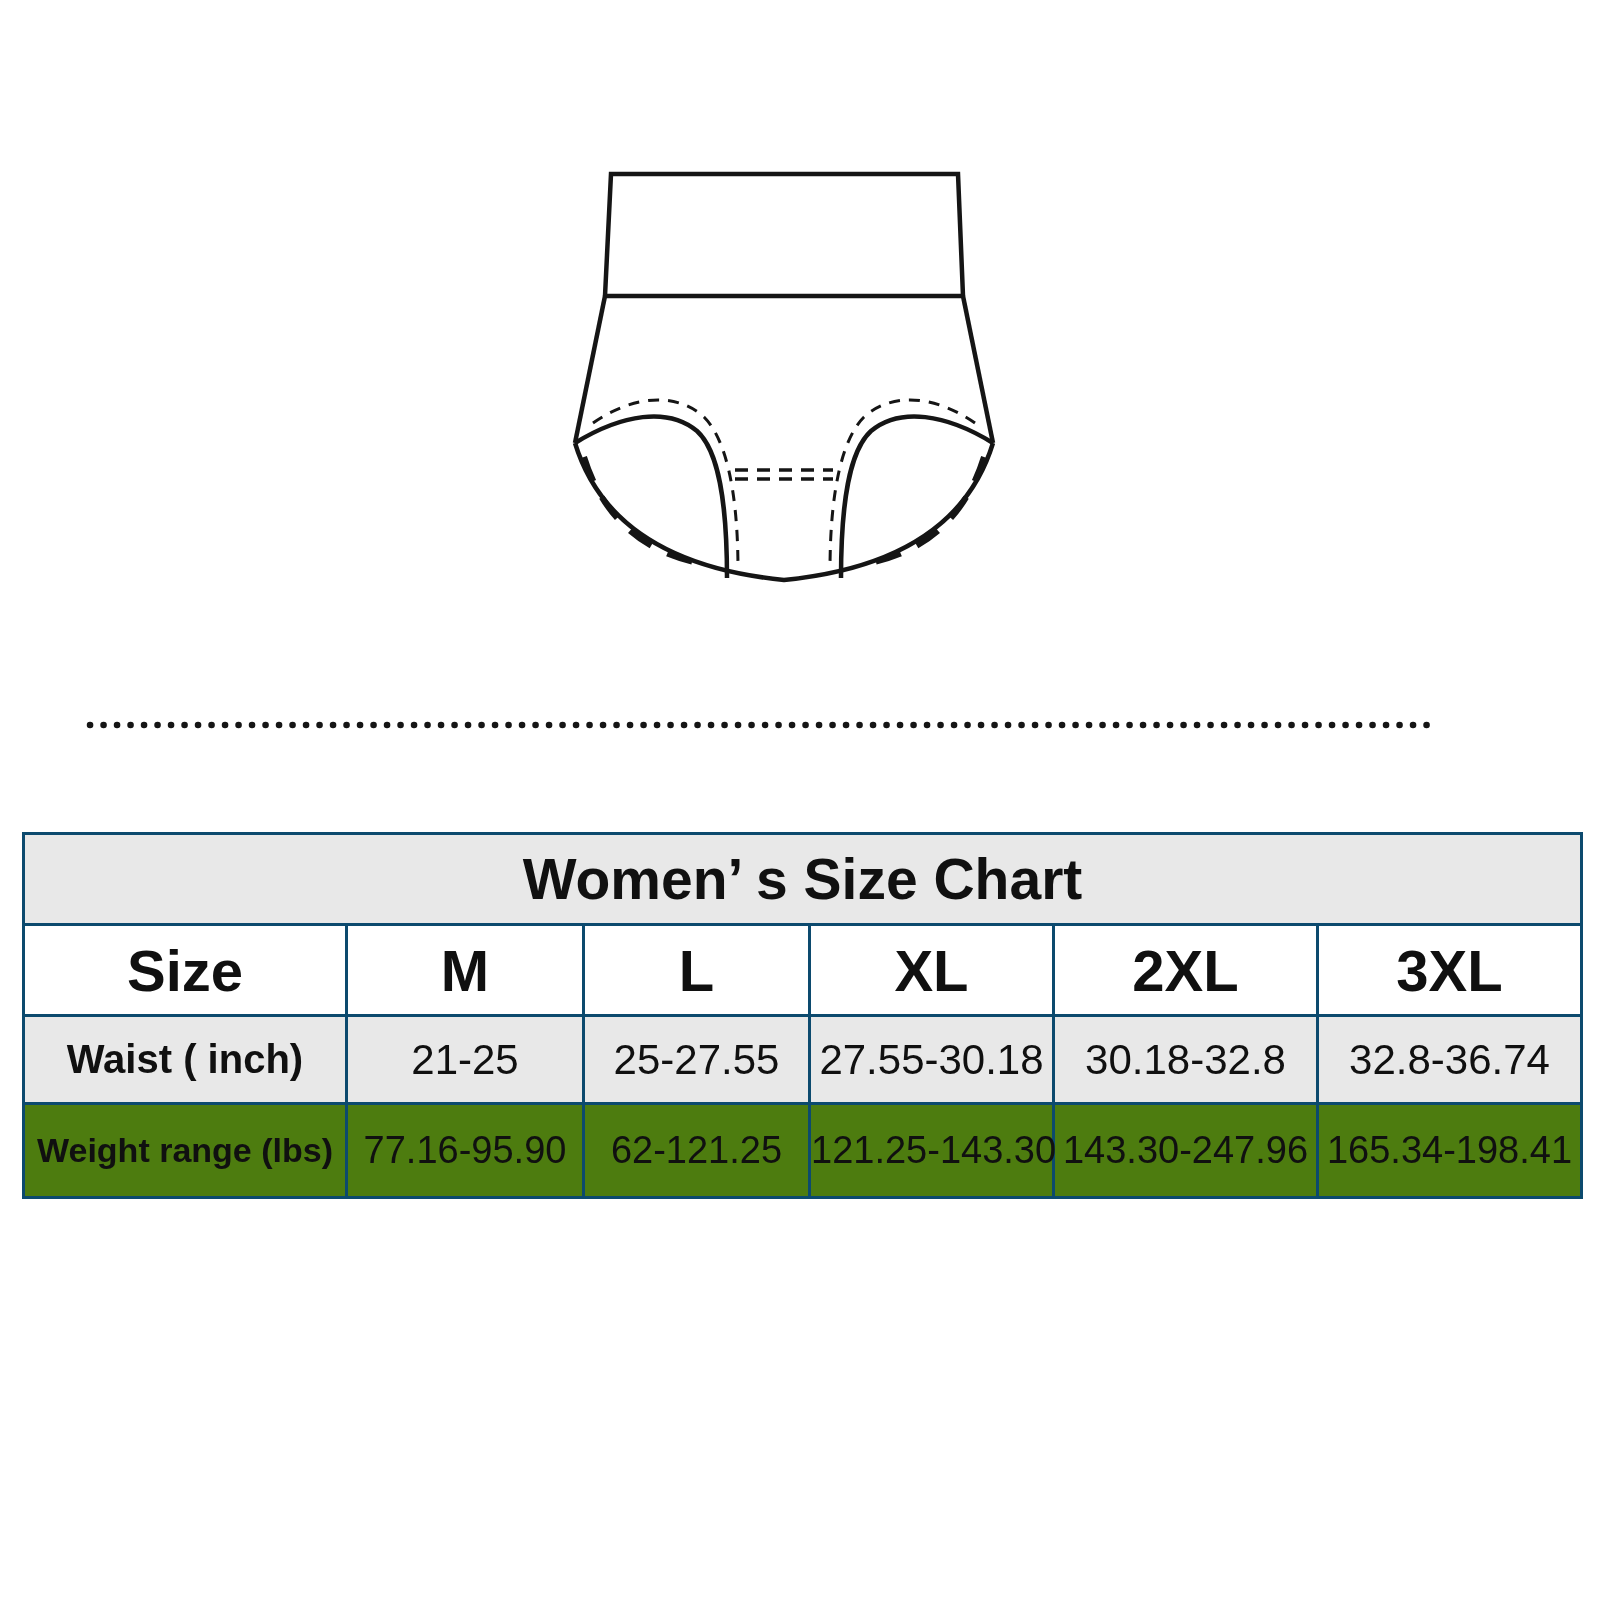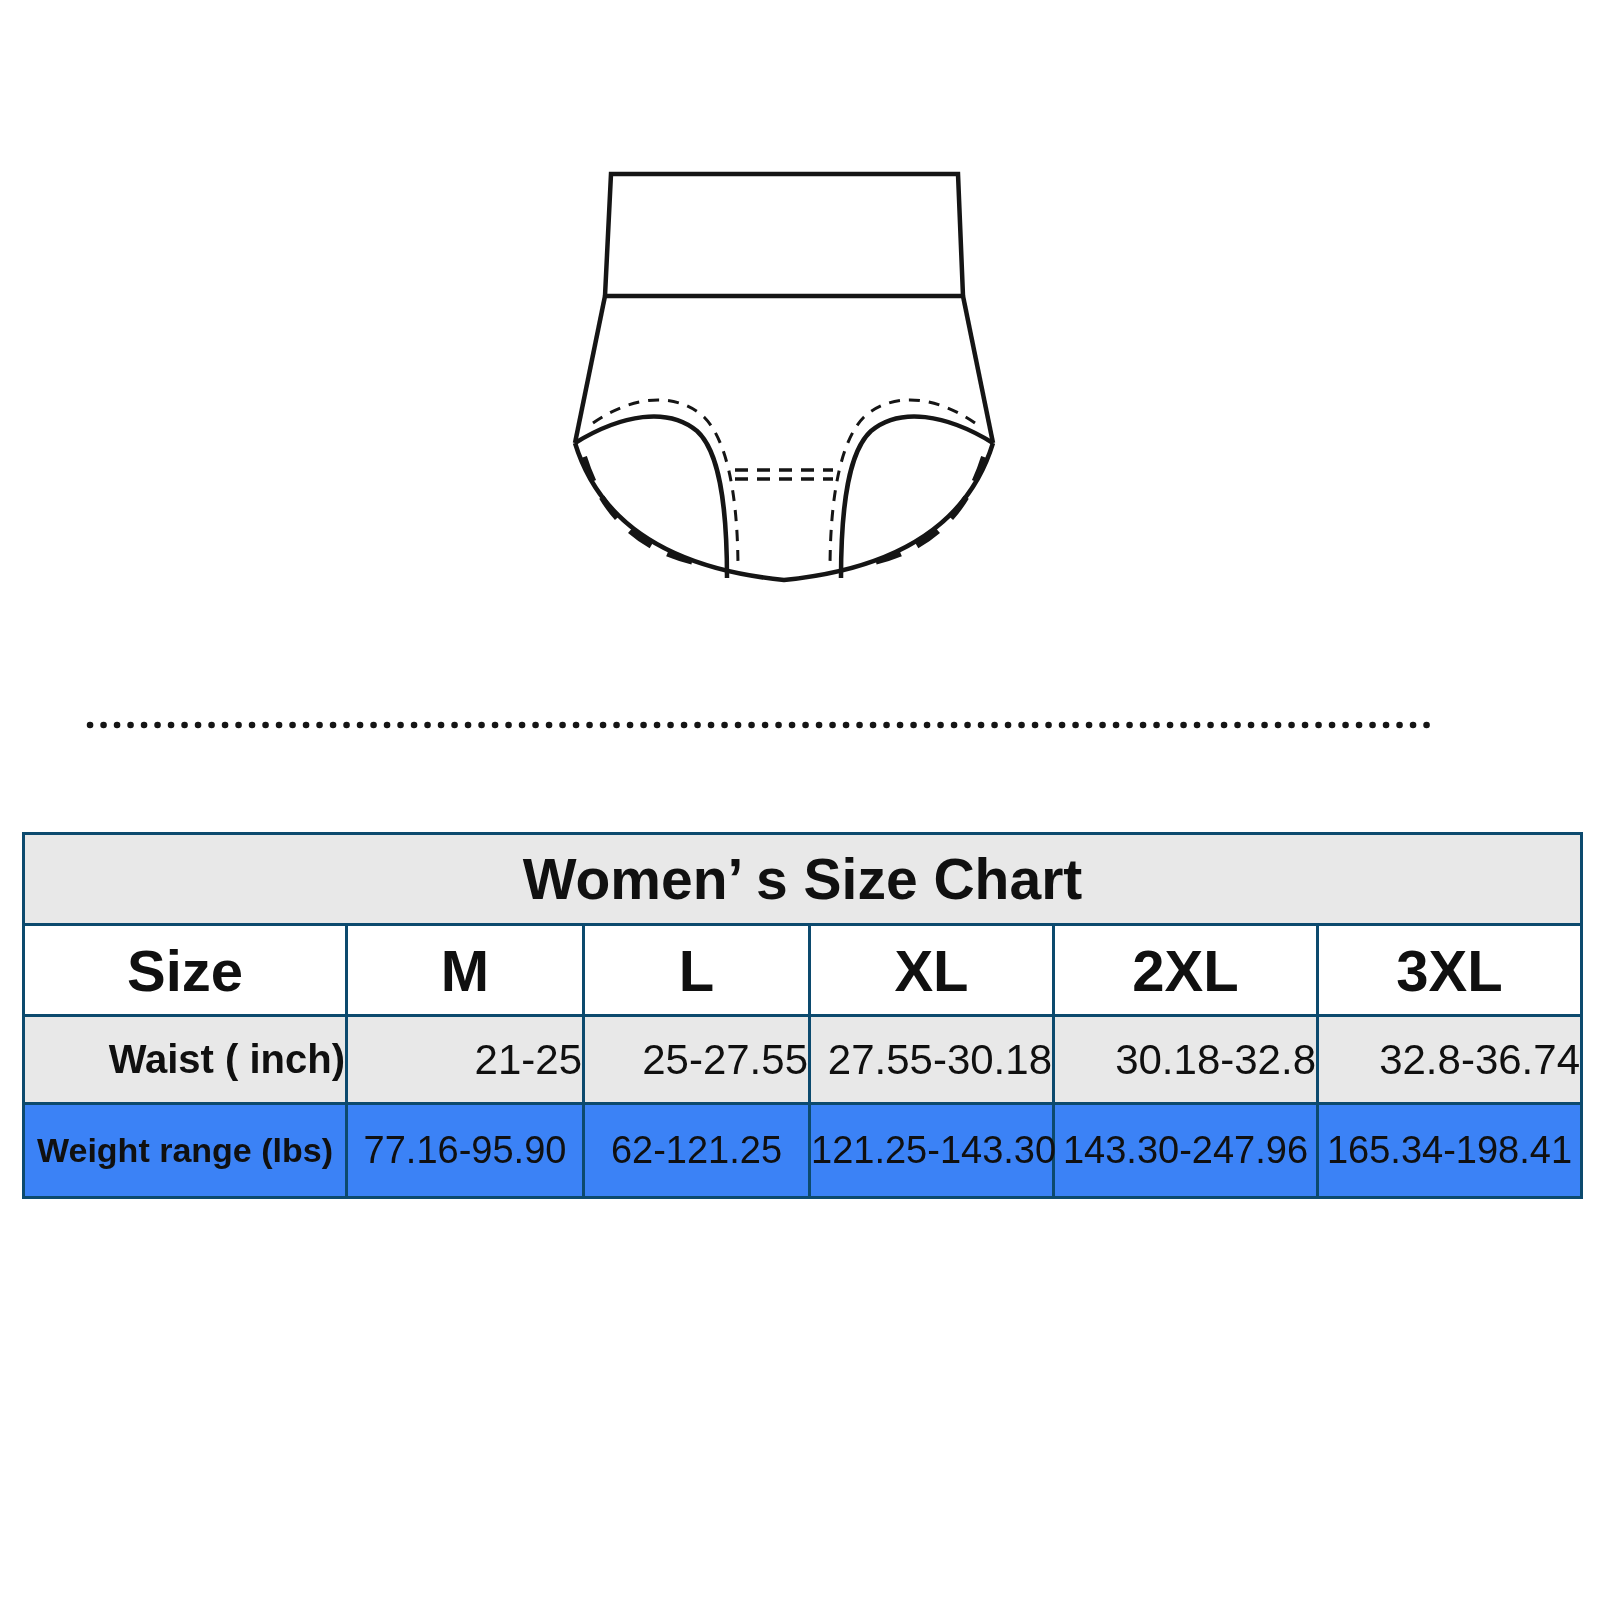--- a/index.html
+++ b/index.html
@@ -12,23 +12,23 @@
   table.size-chart {
     position:absolute; left:22px; top:832px; width:1558px;
     border-collapse:collapse; table-layout:fixed;
   }
   table.size-chart td {
     border:3px solid #0c4a6e; text-align:center; vertical-align:middle;
     white-space:nowrap; color:#101010;
   }
   tr.title-row td  { background:#e8e8e8; height:91px; font-size:57px; font-weight:bold; }
   tr.header-row td { background:#ffffff; height:91px; font-size:58px; font-weight:bold; }
-  tr.waist-row td  { background:#e8e8e8; height:88px; font-size:42px; font-weight:normal;text-align:right; }
+  tr.waist-row td  { background:#e8e8e8; height:88px; font-size:42px; font-weight:normal; }
   tr.waist-row td.rowlabel { font-size:40px; font-weight:bold; }
-  tr.weight-row td { background:#3b82f6; height:94px; font-size:38px; font-weight:normal;text-align:center; }
+  tr.weight-row td { background:#4d7c0f; height:94px; font-size:38px; font-weight:normal;text-align:center; }
   tr.weight-row td.rowlabel { font-size:34px; font-weight:bold; }
 </style>
 </head>
 <body>
 
 <div class="page">
 
   <svg class="illo" width="1600" height="790" viewBox="0 0 1600 790" fill="none" stroke="#151515">
 
     <path d="M605,296 L611,174 L958,174 L963,296 M605,296 L963,296" stroke-width="4.5"></path>

